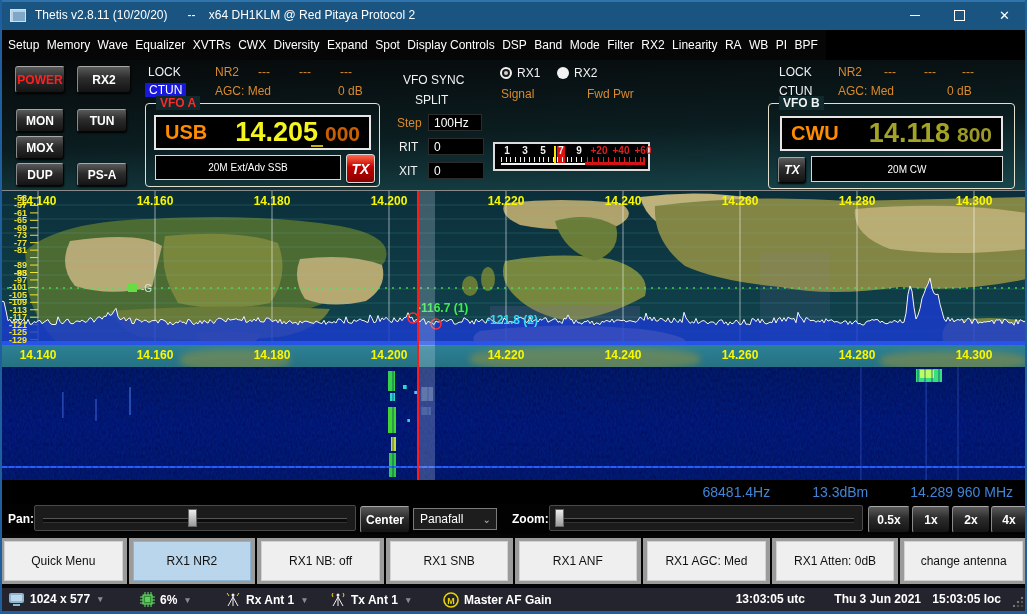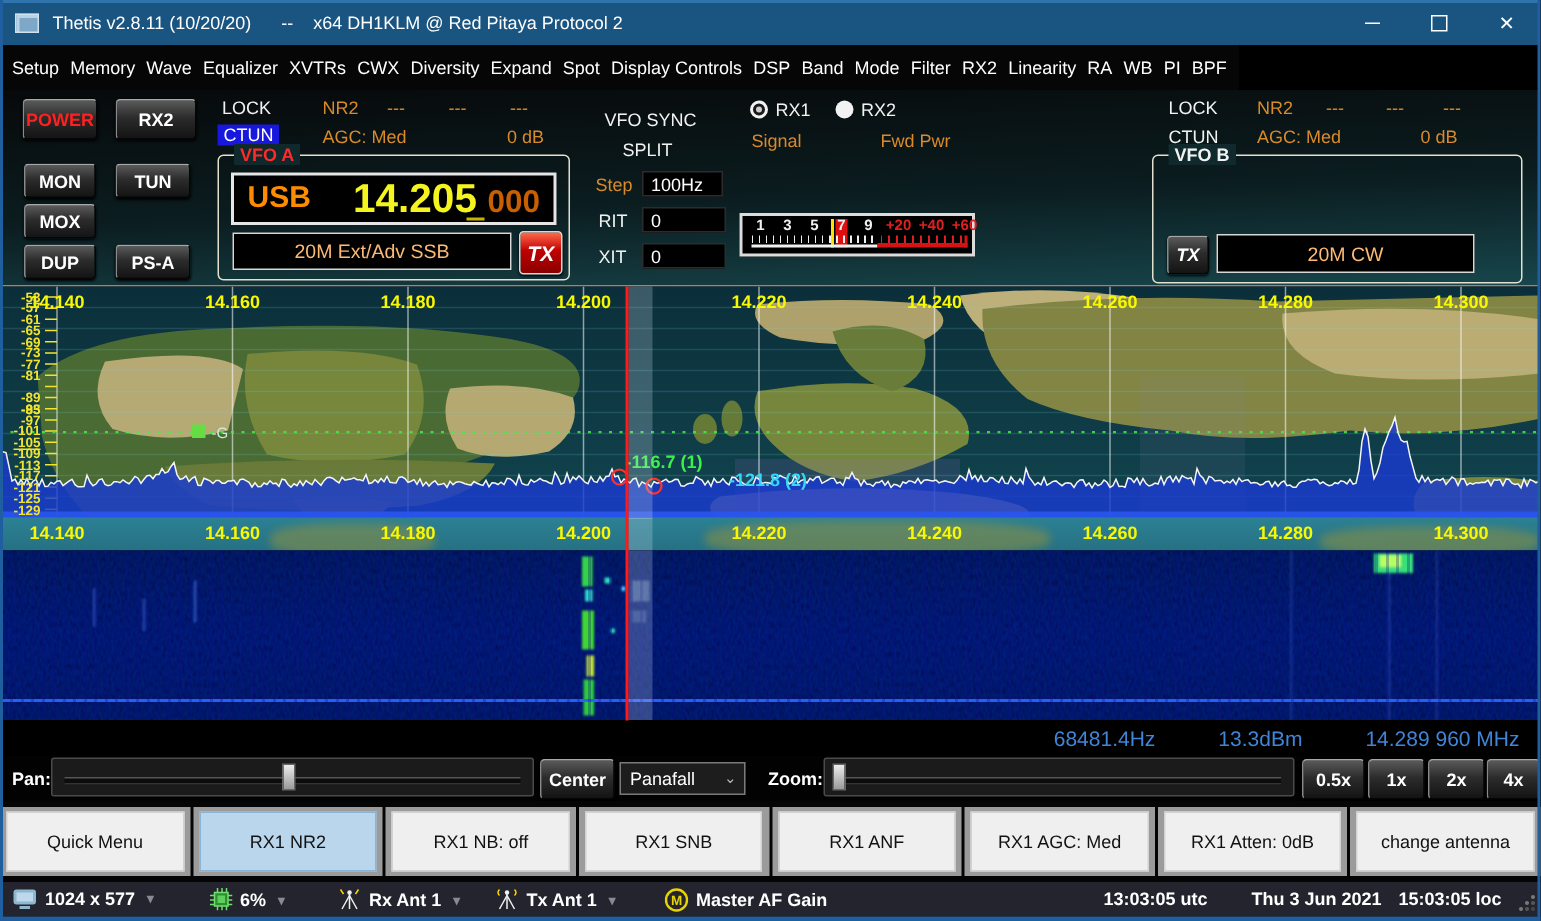--- a/index.html
+++ b/index.html
@@ -42,21 +42,21 @@
   .groupbox .gb-label{position:absolute;top:-8px;left:10px;background:#0f292c;padding:0 4px;
                       font-size:12px;font-weight:bold;}
   .blackbox{position:absolute;background:#000;border:2px solid #e6e6e6;box-sizing:border-box;}
   .freqrow{display:flex;align-items:center;height:100%;padding:0 9px;justify-content:space-between;}
   .vfo-mode{font-size:20px;font-weight:bold;color:#ff8c00;}
   .vfo-main-a{font-size:27px;font-weight:bold;color:#f4f41e;}
   .vfo-sub-a{font-size:21px;font-weight:bold;color:#c85f00;margin-left:7px;}
   .vfo-main-b{font-size:27px;font-weold:bold;font-weight:bold;color:#a3a326;}
   .vfo-sub-b{font-size:21px;font-weight:bold;color:#9a9a22;margin-left:7px;}
   .bandbox{position:absolute;background:#000;border:1px solid #d8d8d8;display:flex;align-items:center;
-           justify-content:center;color:#fdba74;font-size:13px;box-sizing:border-box;}
+           justify-content:center;color:#ffffff;font-size:10px;box-sizing:border-box;}
   .txred{background:linear-gradient(#ff6a4a,#c00000 45%,#8a0000);border:1px solid #d8d8d8;
          color:#fff;font-style:italic;font-weight:bold;font-size:14px;border-radius:3px;}
   .valbox{position:absolute;background:#000;border:1px solid #2c2c2c;color:#fff;font-size:12px;
           display:flex;align-items:center;padding-left:5px;box-sizing:border-box;}
   .radio{position:absolute;width:12px;height:12px;border-radius:50%;box-sizing:border-box;}
   .radio.sel{border:2px solid #f2f2f2;background:#1a1a1a;}
   .radio.sel::after{content:"";position:absolute;left:2px;top:2px;width:4px;height:4px;border-radius:50%;background:#cfcfcf;}
   .radio.unsel{background:#f2f2f2;}
   
   .smeter{position:absolute;left:493px;top:82px;width:157px;height:29px;background:#000;
@@ -249,22 +249,28 @@
     <span class="lab white" style="left:779px;top:24px;">CTUN</span>
     <span class="lab orange" style="left:838px;top:5px;">NR2</span>
     <span class="lab orange" style="left:884px;top:5px;">---</span>
     <span class="lab orange" style="left:924px;top:5px;">---</span>
     <span class="lab orange" style="left:962px;top:5px;">---</span>
     <span class="lab orange" style="left:838px;top:24px;">AGC: Med</span>
     <span class="lab orange" style="left:947px;top:24px;">0 dB</span>
 
     <div class="groupbox" style="left:768px;top:43px;width:245px;height:84px;">
       <span class="gb-label white">VFO B</span>
+      <div class="blackbox" style="left:11px;top:12px;width:223px;height:35px;">
+        <div class="freqrow">
+          <span class="vfo-mode">CWU</span>
+          <span><span class="vfo-main-b">14.118</span><span class="vfo-sub-b">800</span></span>
+        </div>
+      </div>
       <div class="btn3d" style="left:9px;top:53px;width:26px;height:24px;font-style:italic;">TX</div>
-      <div class="bandbox" style="left:42px;top:52px;width:172px;height:26px;">20M CW</div>
+      <div class="bandbox" style="left:42px;top:52px;width:192px;height:26px;">20M CW</div>
     </div>
   </div>
 
   <div class="spectrum">
     <svg id="spec-svg" width="1027" height="155" style="position:absolute;left:0;top:0;">
       <defs>
         <linearGradient id="ocean" x1="0" y1="0" x2="0" y2="1">
           <stop offset="0" stop-color="#0b2f3a"></stop>
             <stop offset="1" stop-color="#11444e"></stop>
         </linearGradient>

